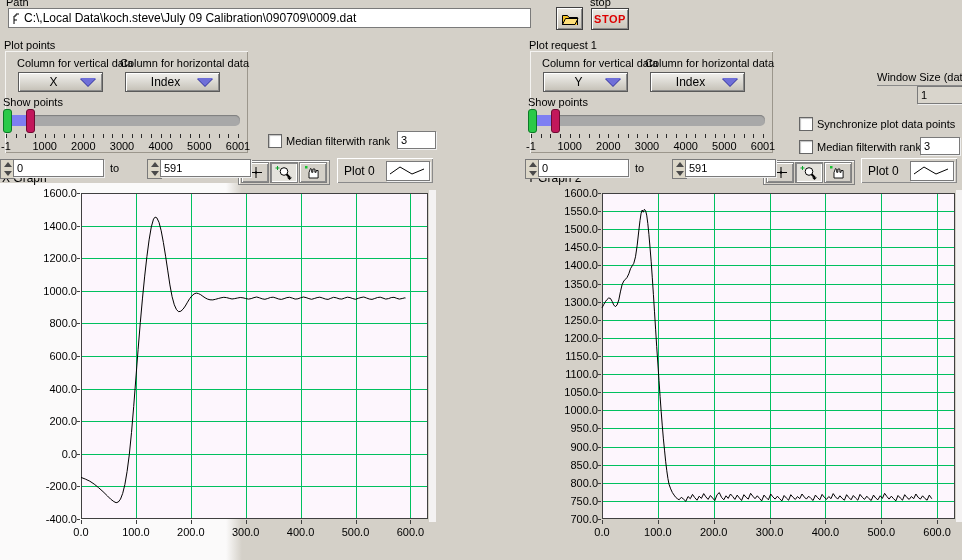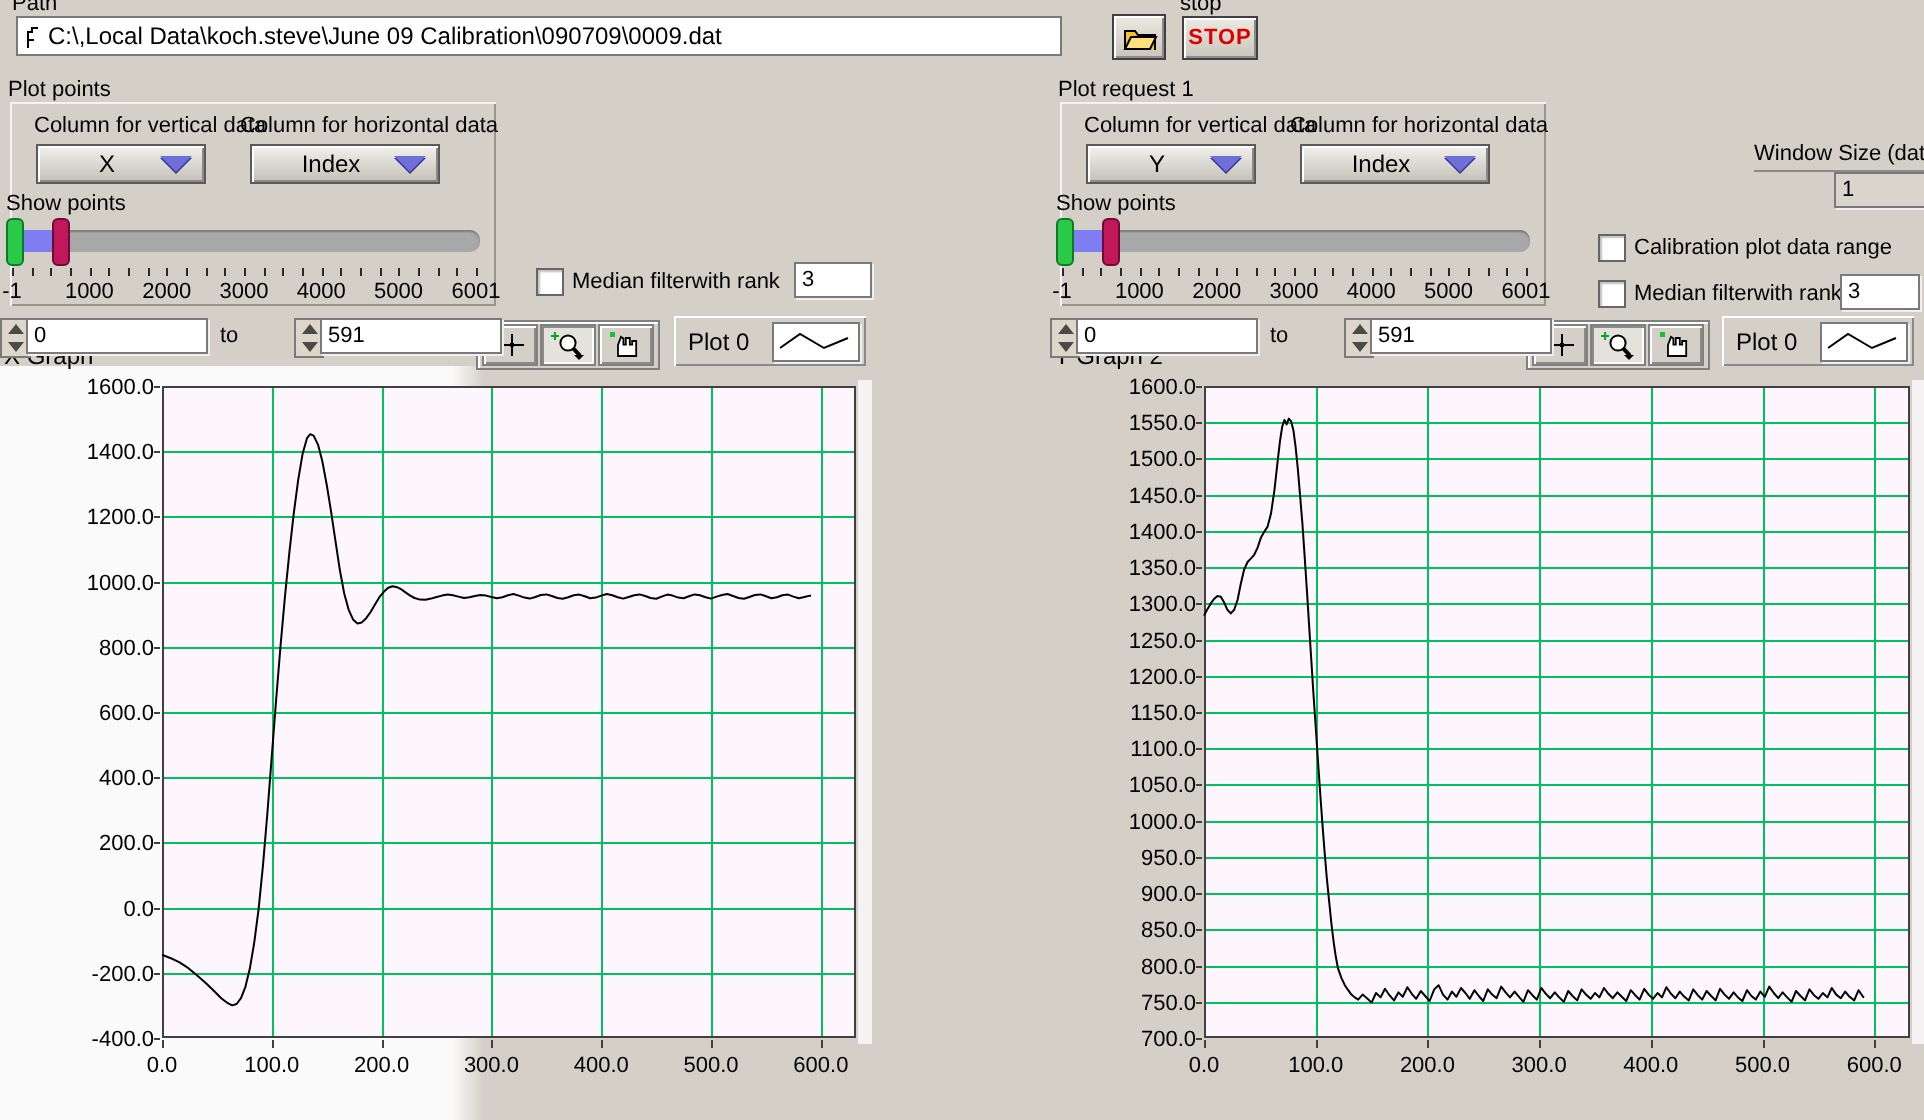--- a/index.html
+++ b/index.html
@@ -69,21 +69,21 @@
   <div class="side-strip" style="left:429px;top:190px;height:332px;"></div>
   <div class="side-strip" style="left:956px;top:190px;height:332px;"></div>
 
   <div class="lbl" style="left:6px;top:-4px;">Path</div>
   <div class="pathfield" style="left:8px;top:8px;width:521px;height:18px;">
     <span style="margin:0 3px;display:inline-flex;">
       <svg width="9" height="13">
           <path d="M2 12 V4 h2 V2 h3 M2 8 h3" fill="none" stroke="#000" stroke-width="1"></path>
         </svg>
     </span>
-    <span>C:\,Local Data\koch.steve\June 09 Calibration\090709\0009.dat</span>
+    <span>C:\,Local Data\koch.steve\July 09 Calibration\090709\0009.dat</span>
   </div>
   <div class="btn" style="left:556px;top:7px;width:25px;height:21px;">
     <span style="display:inline-flex;">
       <svg width="18" height="13">
         <path d="M1.5 3.5 h5 l1.5 2 H16.5 v8 H1.5 z" fill="#f7c325" stroke="#000" stroke-width="1"></path>
         <path d="M1.5 12.5 L4.5 6.5 h12.5 l-3 6 z" fill="#ffe07a" stroke="#000" stroke-width="1"></path>
       </svg>
     </span>
   </div>
 
@@ -308,21 +308,21 @@
       <div class="sl-lbl" style="left: 160.654px;">4000</div>
       <div class="sl-lbl" style="left: 199.308px;">5000</div>
       <div class="sl-lbl" style="left: 238px;">6001</div>
     </div>
 
   <div class="lbl" style="left:877px;top:71px;">Window Size (data points) for</div>
   <div class="hline" style="left:877px;top:85px;width:85px;"></div>
   <div class="field" style="left:917px;top:86px;width:50px;height:16px;background:#d9d5cc;">1</div>
 
   <div class="checkbox" style="left:799px;top:117px;"></div>
-  <div class="lbl" style="left:817px;top:118px;">Calibration plot data range</div>
+  <div class="lbl" style="left:817px;top:118px;">Synchronize plot data points</div>
 
   <div class="checkbox" style="left:799px;top:140px;"></div>
   <div class="lbl" style="left:817px;top:141px;">Median filterwith rank</div>
   <div class="field" style="left:920px;top:137px;width:35px;height:16px;">3</div>
 
   <div class="spinner numrow" style="left:525px;top:159px;">
       <span class="spin-up"></span>
       <span class="spin-dn"></span>
     </div>
   <div class="field numrow" style="left:538px;top:159px;width:86px;height:16px;">0</div>

